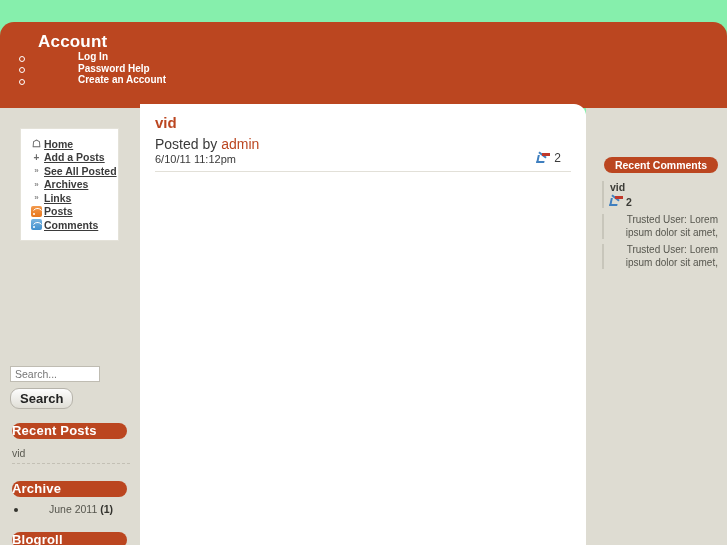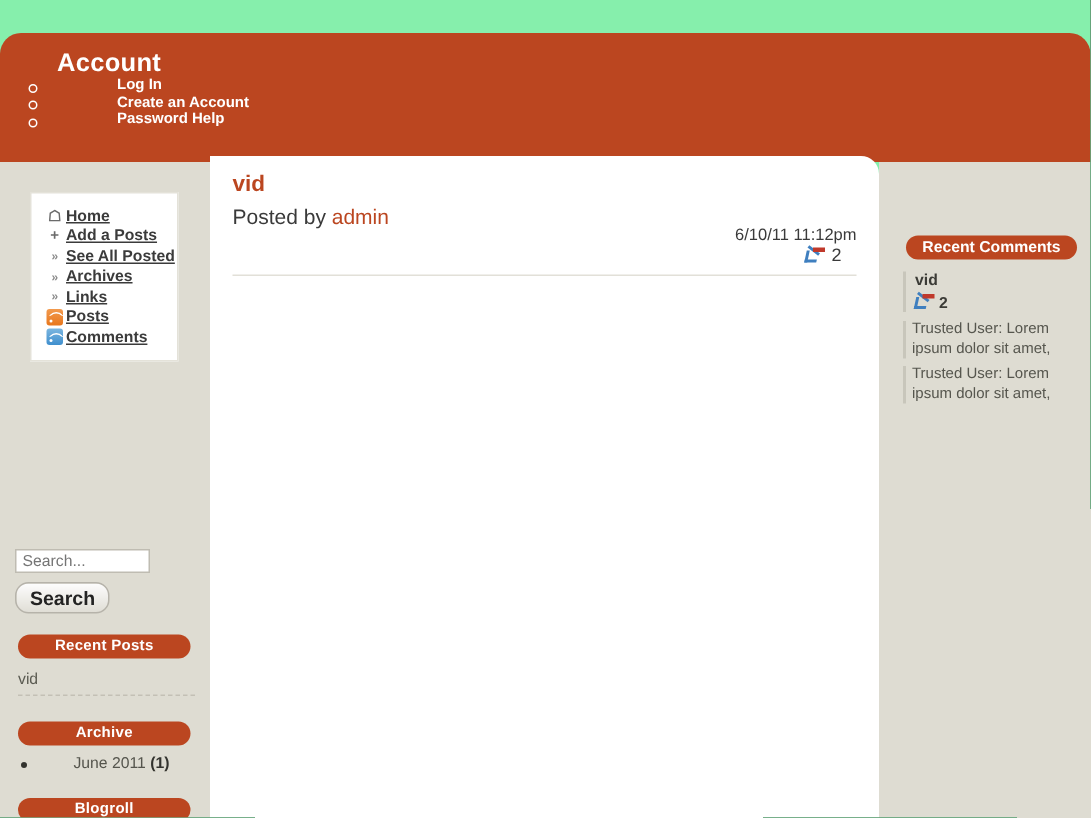--- a/index.html
+++ b/index.html
@@ -195,23 +195,23 @@
 
   
   .widget-head {
     position: absolute;
     left: 12px;
     width: 115px;
     height: 16px;
     background: #bb4620;
     border-radius: 8px;
     color: #ffffff;
-    font-size: 10px;
-    font-weight: bold;
-    text-align: center;
+    font-size: 13px;
+    font-weight: bold;
+    text-align: left;
     line-height: 16px;
     letter-spacing: 0.2px;
   }
 
   #recent-posts-head { top: 315px; }
   #recent-posts-body { position: absolute; left: 12px; top: 339px; width: 118px; }
   .recent-post-title {
     font-size: 10.5px;
     color: #5b5b52;
     display: block;
@@ -266,21 +266,20 @@
   #post-meta {
     font-size: 14px;
     color: #3a3a3a;
     line-height: 14px;
   }
   #post-author { color: #bb4620; text-decoration: none; }
   #post-meta-row {
     display: flex;
     justify-content: space-between;
     align-items: flex-end;
-    flex-direction: column;
   }
   #post-date { font-size: 11px; color: #3a3a3a; }
   #comment-count {
     display: flex;
     align-items: center;
     gap: 4px;
     font-size: 12px;
     color: #3a3a3a;
     padding-right: 10px;
   }
@@ -364,38 +363,39 @@
     margin-top: 2px;
   }
   .rc-comment {
     border-left: 2px solid #c8c6bb;
     padding-left: 4px;
     margin-bottom: 5px;
     font-size: 10px;
     line-height: 12.5px;
     color: #56564e;
     width: 116px;
+    text-align: right;
   }
 </style>
 </head>
 <body>
 
 <div id="page">
 
   <div id="header">
     <div id="header-title">Account</div>
     <ul id="account-list">
       <li>
         <a href="#">Log In</a>
       </li>
       <li>
-        <a href="#">Create an Account</a>
+        <a href="#">Password Help</a>
       </li>
       <li>
-        <a href="#">Password Help</a>
+        <a href="#">Create an Account</a>
       </li>
     </ul>
   </div>
 
   <div id="left-col">
 
     <div id="nav-box">
       <a class="nav-item" href="#">
         <span class="nav-ico">☖</span>
         <span class="nav-label">Home</span>

